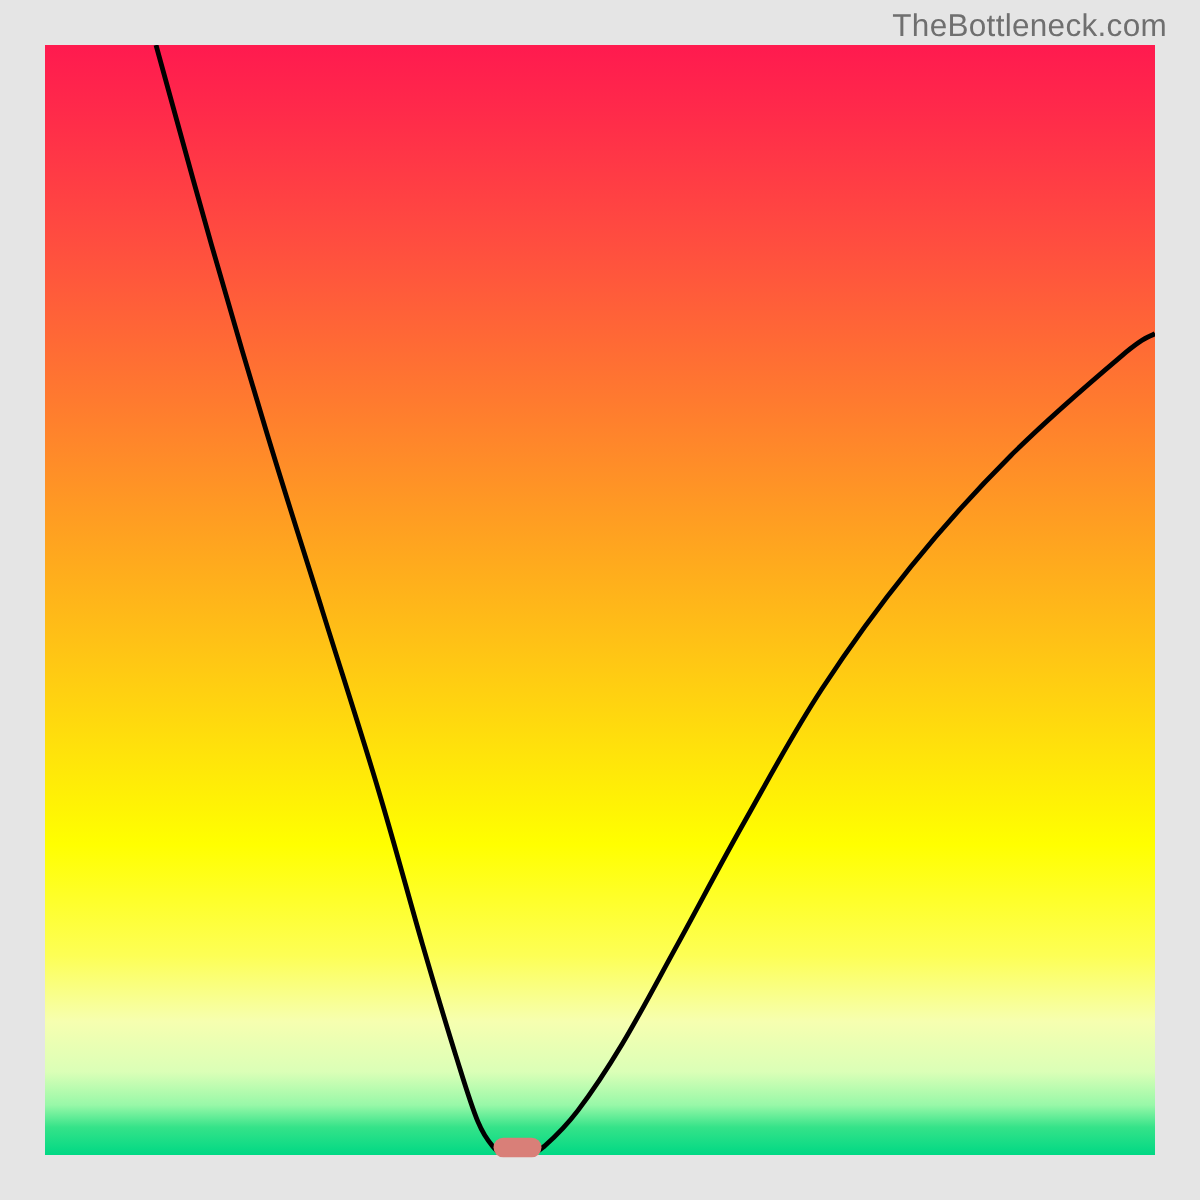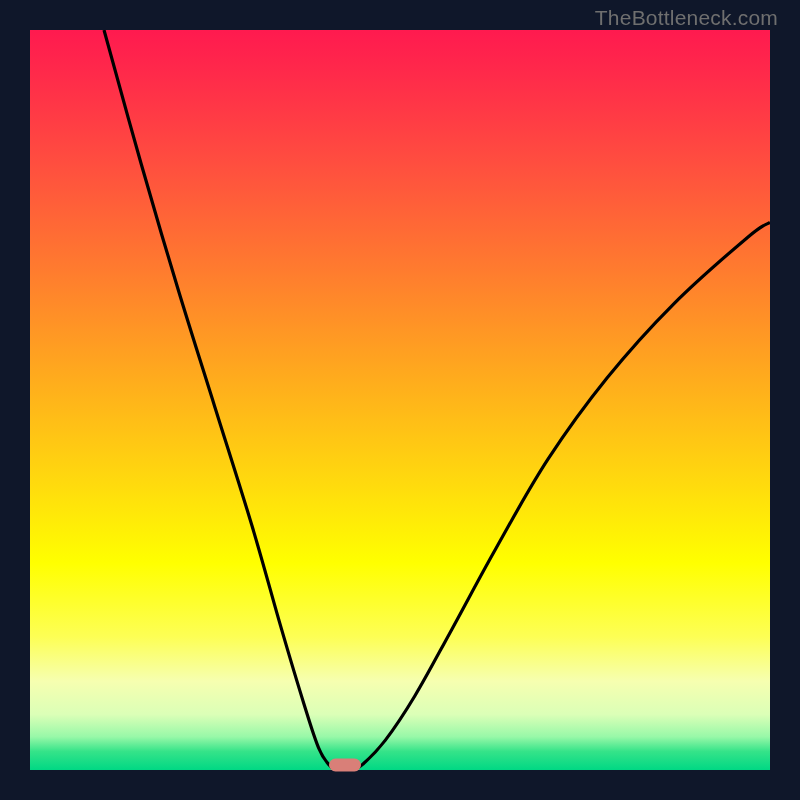--- a/index.html
+++ b/index.html
@@ -7,21 +7,21 @@
     padding: 0;
     width: 800px;
     height: 800px;
     overflow: hidden;
     background: #000;
     font-family: Arial, Helvetica, sans-serif;
   }
   .frame {
     position: absolute;
     inset: 0;
-    background: #0f172a;
+    background: #e5e5e5;
   }
   .plot-area {
     position: absolute;
     left: 30px;
     top: 30px;
     width: 740px;
     height: 740px;
     background: linear-gradient(
       to bottom,
       #ff1a4f 0%,

